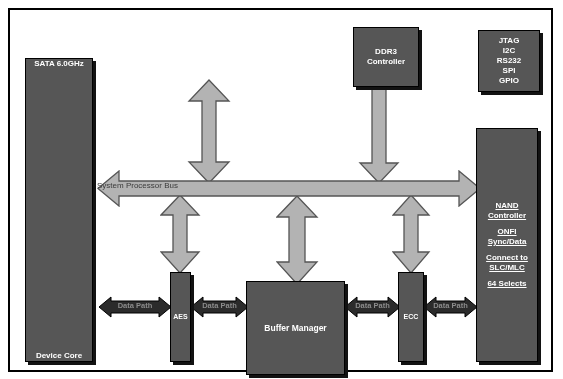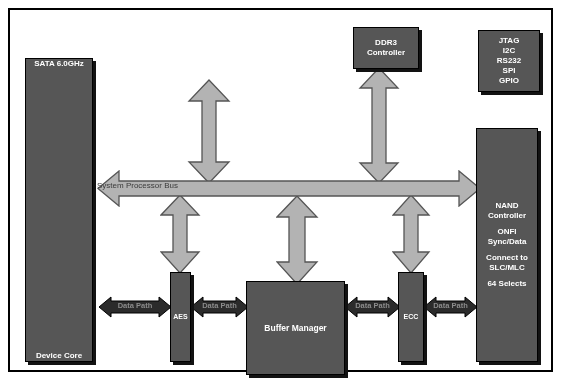--- a/index.html
+++ b/index.html
@@ -41,23 +41,23 @@
     font-weight: bold;
     text-align: center;
     line-height: 1.25;
   }
   .block .line { display: block; white-space: nowrap; }
   .block .spacer { height: 0.75em; }
 
   
   #blk-sata   { left: 25px;  top: 58px;  width: 68px;  height: 304px; font-size: 8px; justify-content: space-between; }
   #blk-cpu    { left: 141px; top: 19px;  width: 130px; height: 62px;  font-size: 8.5px; }
-  #blk-ddr3   { left: 353px; top: 27px;  width: 66px;  height: 42px;  font-size: 8px; justify-content: center; }
+  #blk-ddr3   { left: 353px; top: 27px;  width: 66px;  height: 60px;  font-size: 8px; justify-content: center; }
   #blk-ifaces { left: 478px; top: 30px;  width: 62px;  height: 62px;  font-size: 8px; justify-content: center; }
-  #blk-nand   { left: 476px; top: 128px; width: 62px;  height: 234px; font-size: 8px; }
+  #blk-nand   { left: 476px; top: 128px; width: 62px;  height: 234px; font-size: 8px; text-decoration: underline; }
   #blk-aes    { left: 170px; top: 272px; width: 21px;  height: 90px;  font-size: 7px; }
   #blk-buffer { left: 246px; top: 281px; width: 99px;  height: 94px;  font-size: 8.5px; }
   #blk-ecc    { left: 398px; top: 272px; width: 26px;  height: 90px;  font-size: 7px; }
 
   
   .varrow { position: absolute; }
   .varrow svg { display: block; }
 
   
   #bus { position: absolute; left: 97px; top: 170px; width: 384px; height: 37px; }

